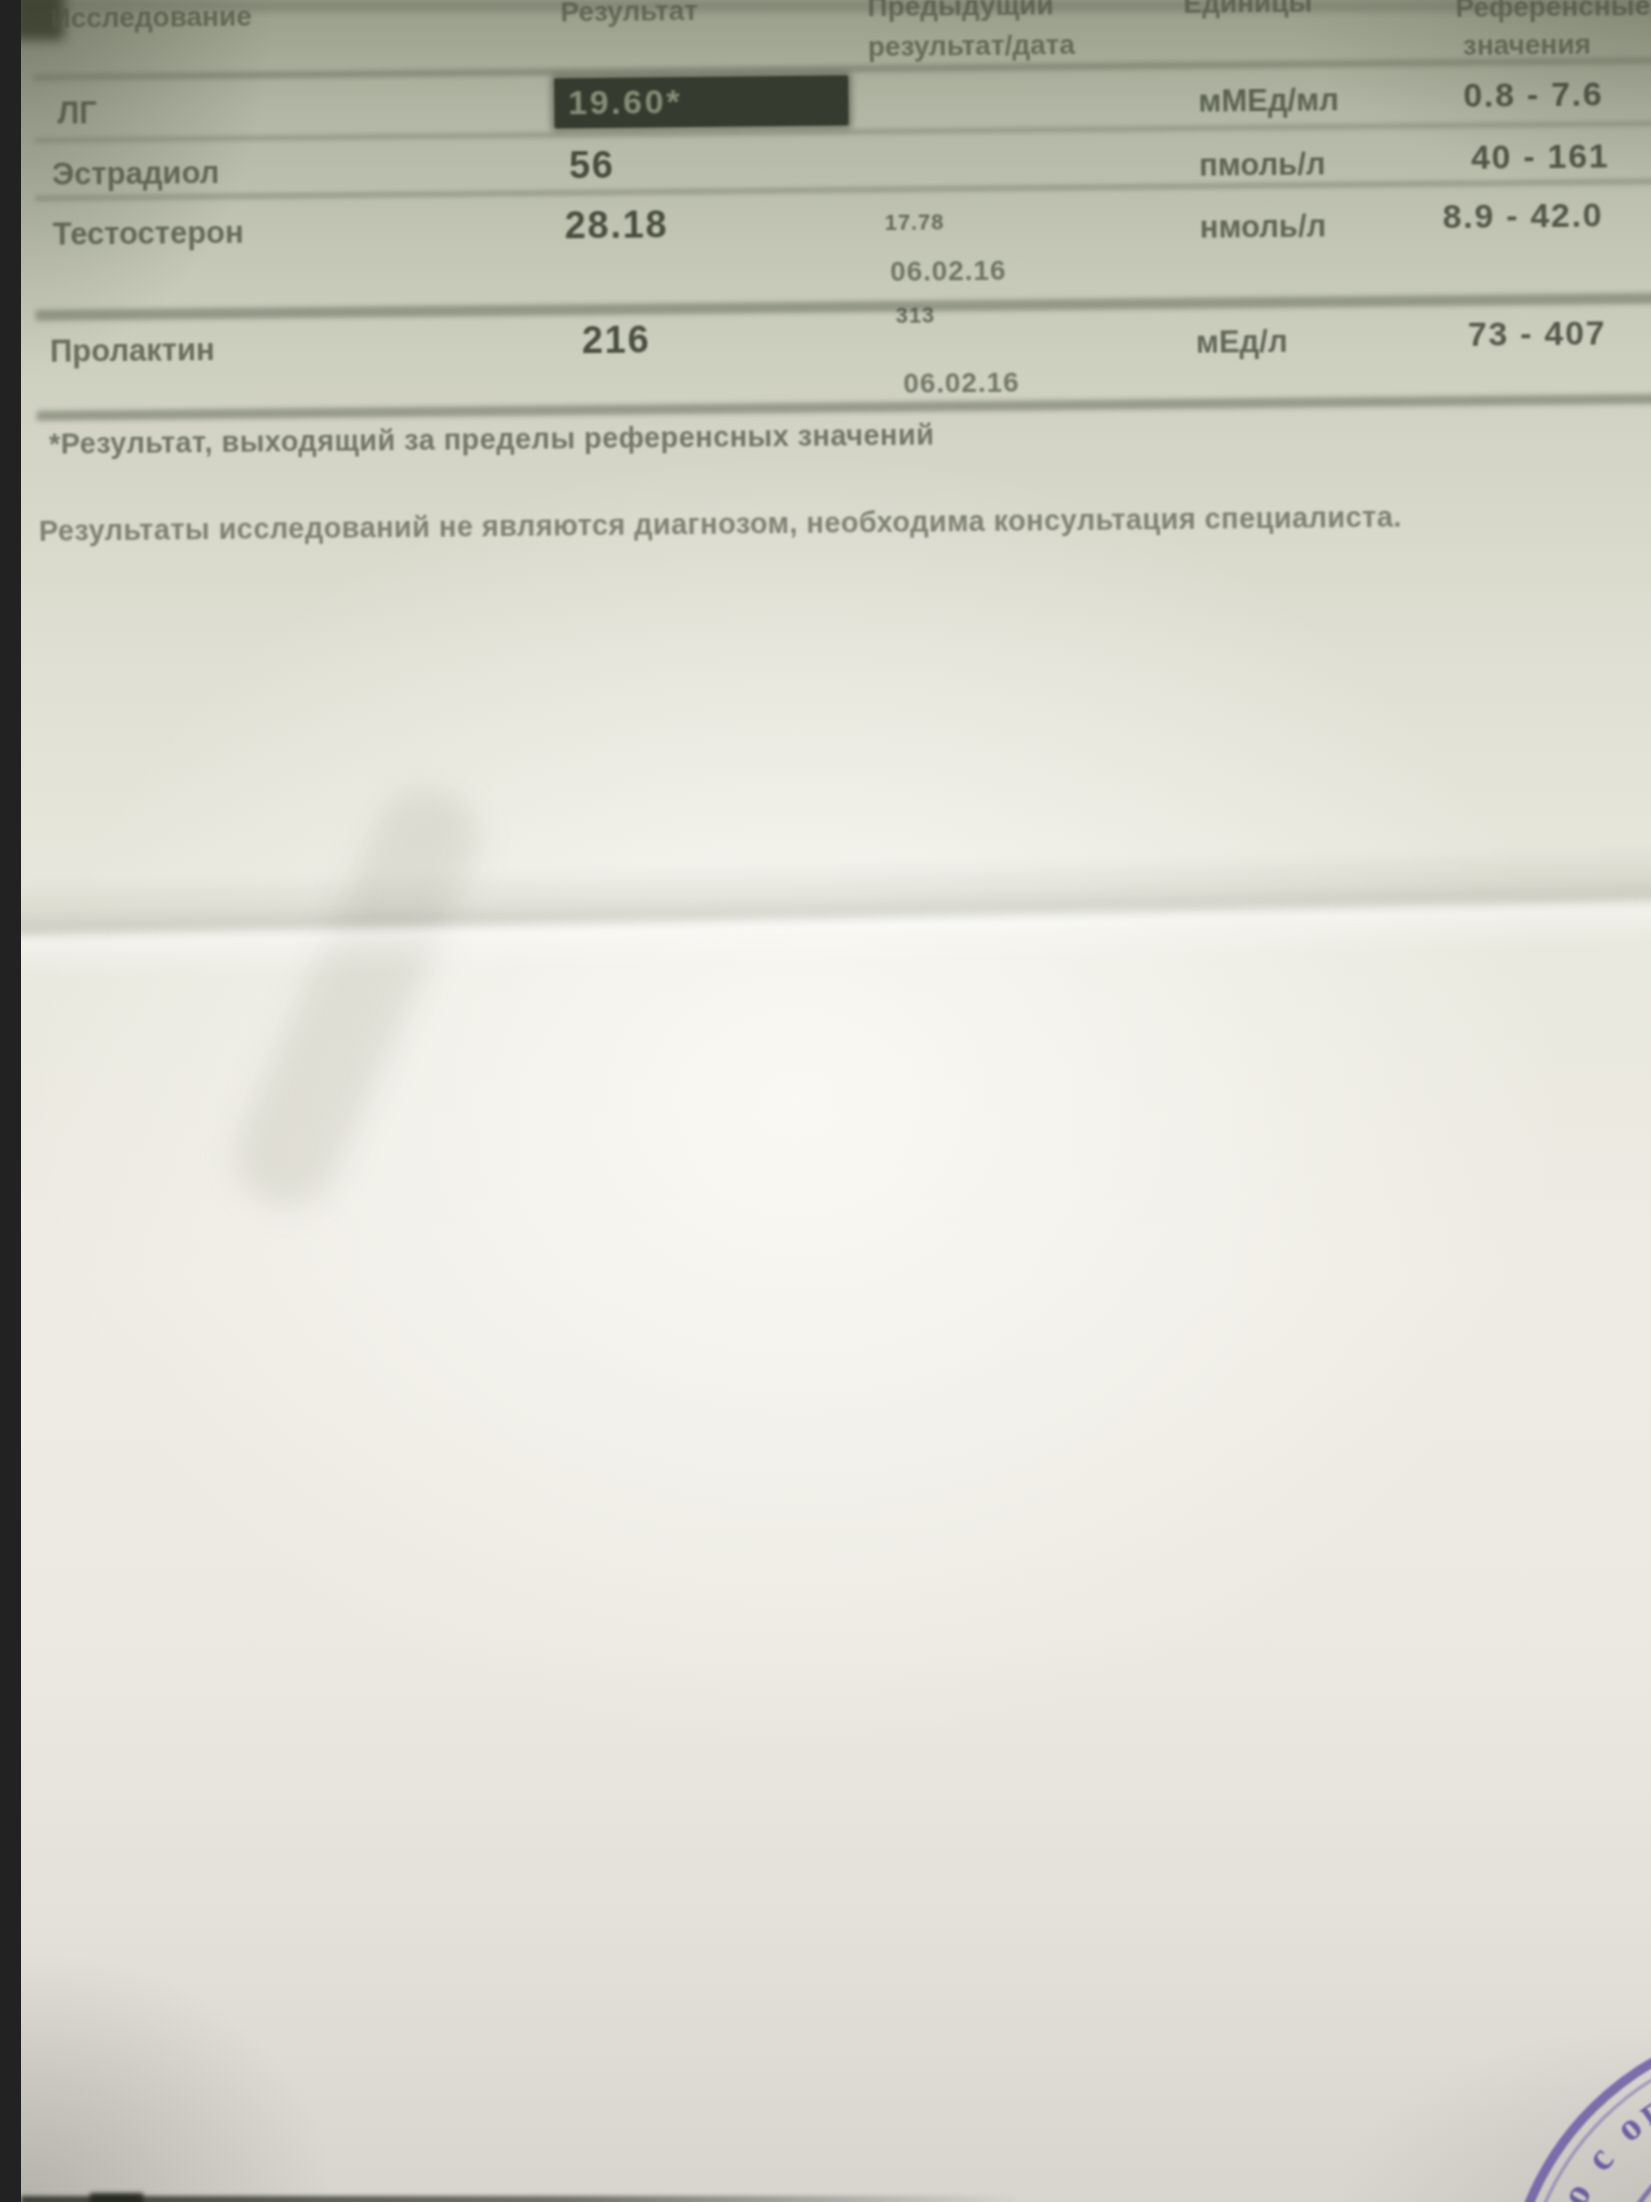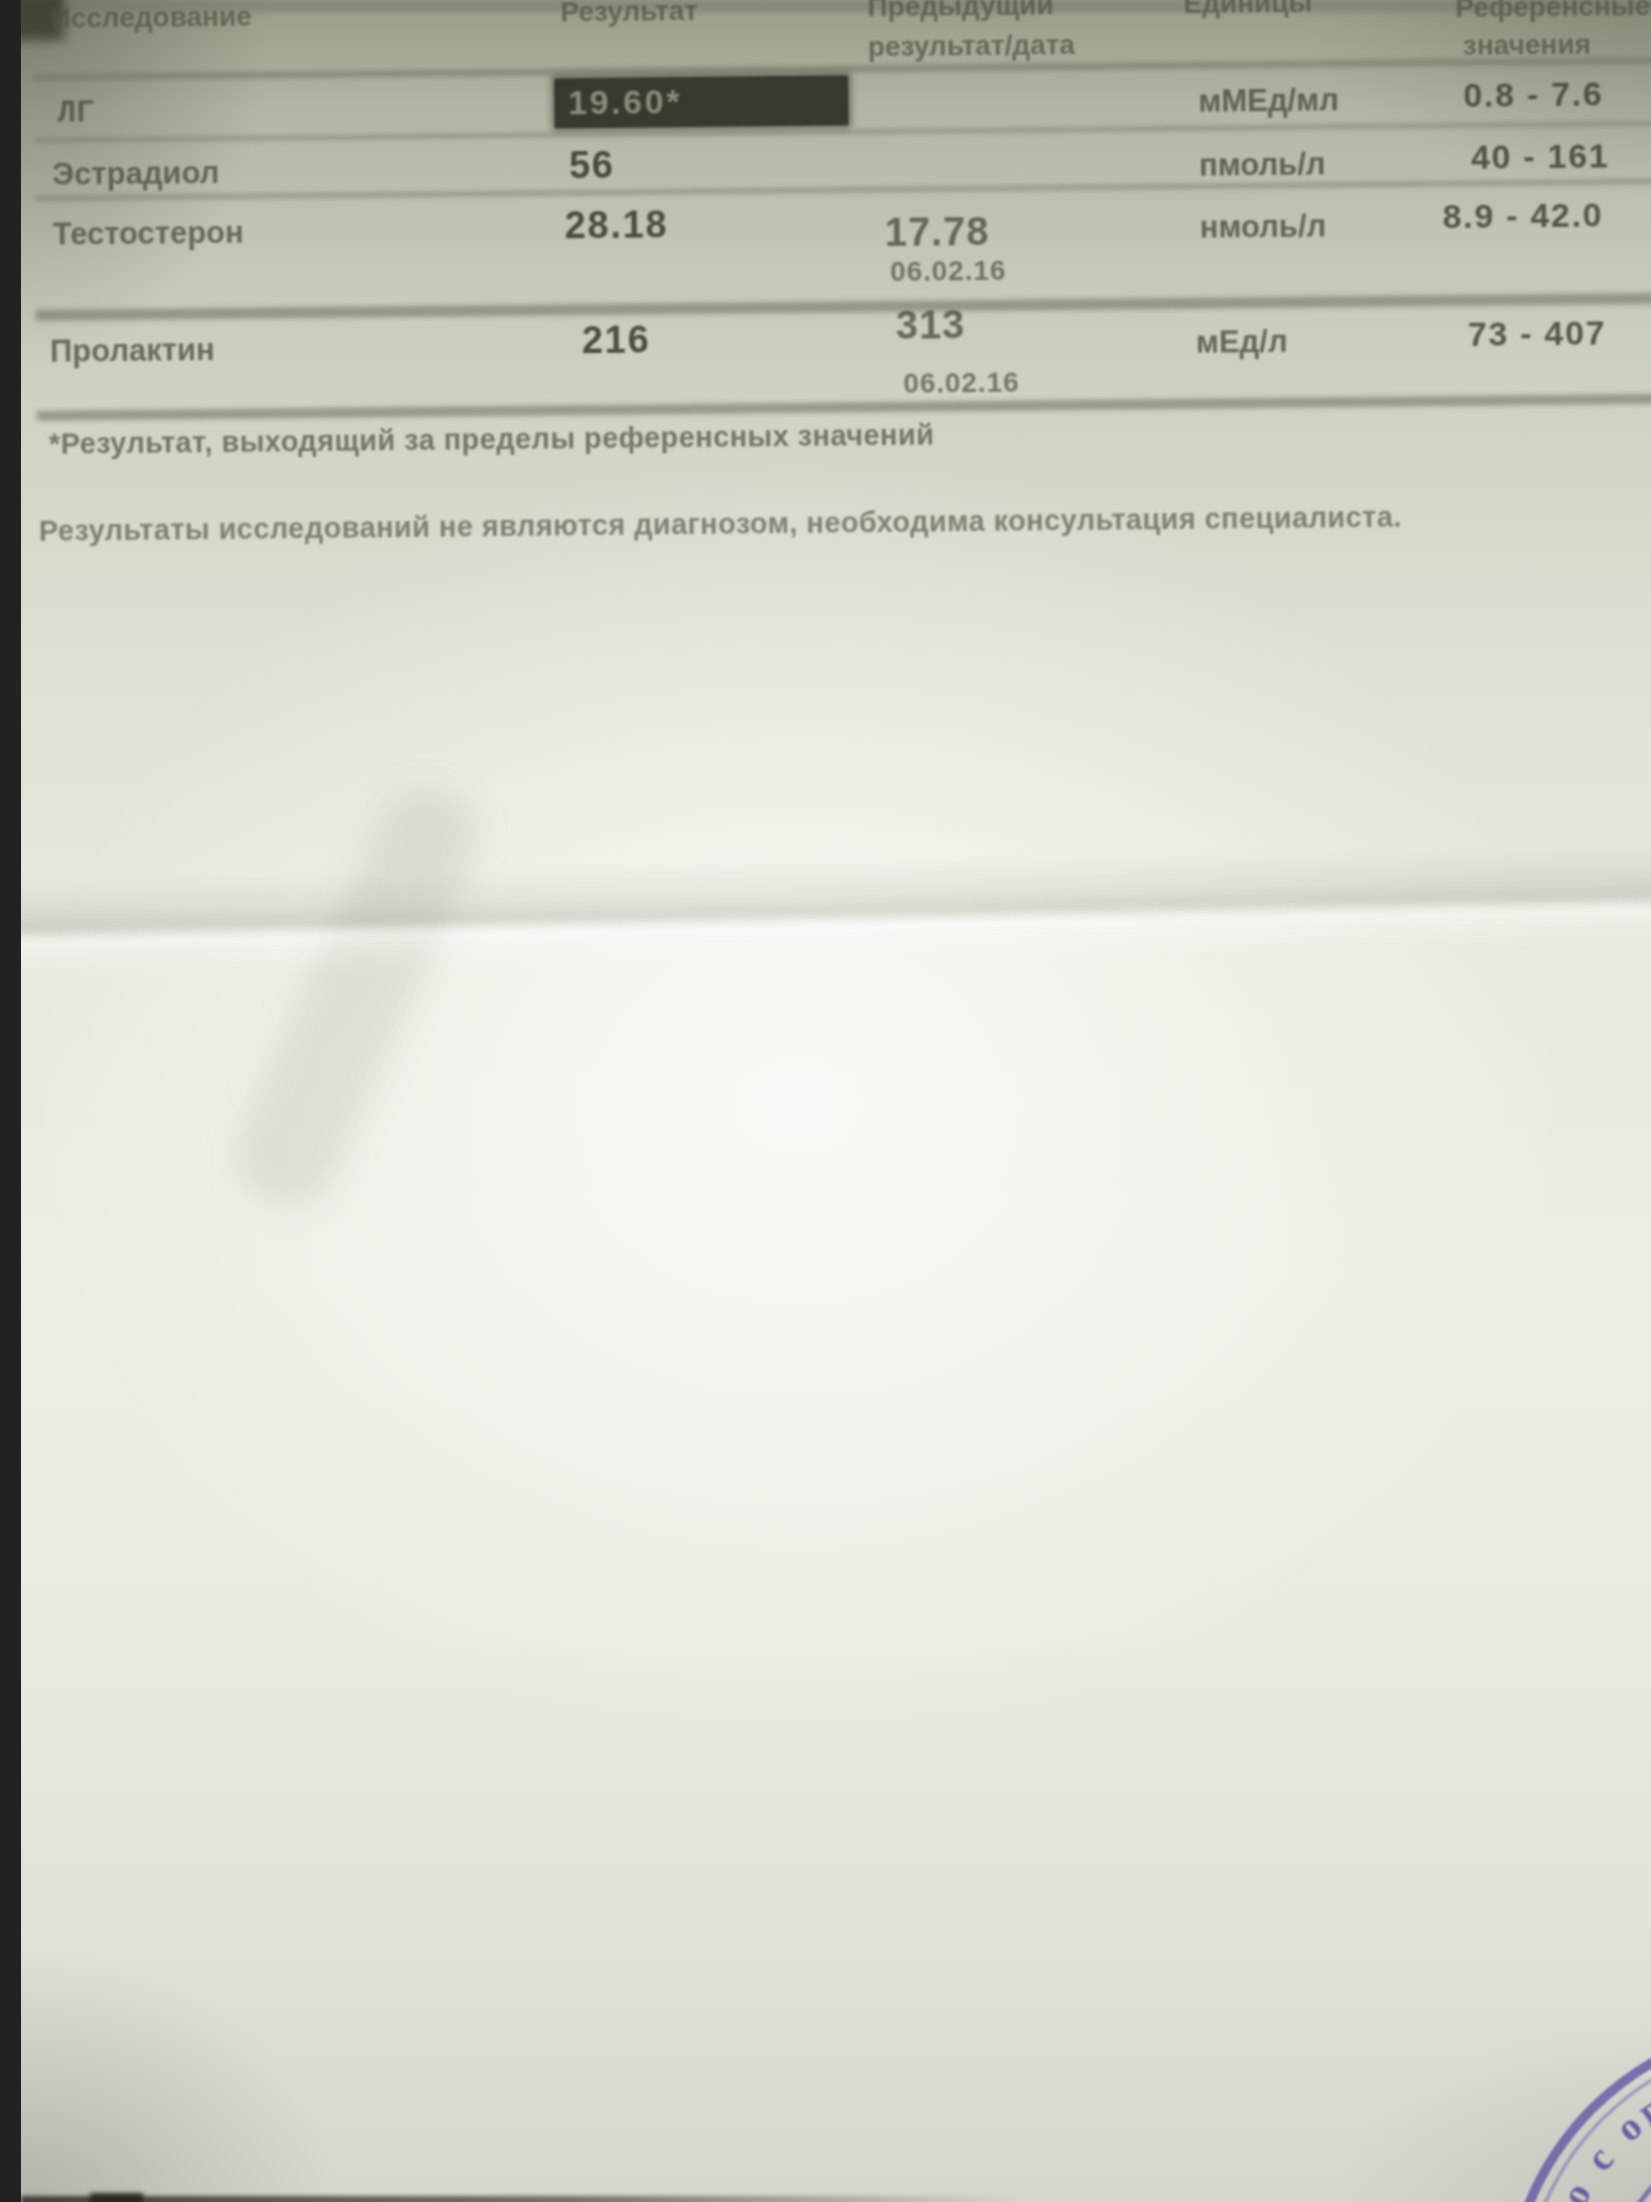--- a/index.html
+++ b/index.html
@@ -15,21 +15,21 @@
       linear-gradient(180deg,#989d89 0%,#b2b6a4 5%,#c5c8b7 12%,#d3d4c5 20%,#dfdfd3 30%,#e9e8de 42%,#edebe3 58%,#ebe9e1 74%,#e2e0d8 88%,#d7d5ce 100%);
     margin-left: 21px;
   }
   .tilt{position:absolute;left:0;top:0;width:1652px;height:654px;
     transform:rotate(-0.6deg);transform-origin:0 69px;
     filter:blur(0.9px);}
   .cell{position:absolute;white-space:nowrap;color:rgba(64,70,55,.82);}
   .hdr{font-size:28px;font-weight:700;color:rgba(78,83,66,.72);}
   .lbl{font-size:31px;font-weight:700;color:rgba(66,72,56,.72);}
   .num{font-size:38px;font-weight:700;color:rgba(52,57,44,.85);letter-spacing:1.7px;}
-  .prev{font-size:40px;font-weight:600;color:rgba(62,68,53,.72);letter-spacing:0.9px;}
+  .prev{font-size:22px;font-weight:600;color:rgba(62,68,53,.72);letter-spacing:0.9px;}
   .date{font-size:28px;font-weight:600;color:rgba(70,76,60,.68);letter-spacing:0.9px;}
   .unit{font-size:31px;font-weight:600;color:rgba(66,72,56,.76);}
   .ref{font-size:34px;font-weight:600;color:rgba(56,61,48,.80);letter-spacing:1.7px;}
   .rule{position:absolute;left:12px;width:1640px;background:#6e7363;border-radius:2.6px;}
   .hibox{position:absolute;left:533px;top:84px;width:294px;height:50px;background:#363b2f;
     box-shadow:0 0 6px 2.6px rgba(54,59,47,.55);border-radius:1.7px;}
   .hibox span{position:absolute;left:13.8px;top:5.2px;font-size:34px;font-weight:700;
     color:rgba(156,164,140,.78);letter-spacing:2.6px;}
   .note1{font-size:29px;font-weight:700;color:rgba(82,86,70,.74);letter-spacing:0.4px;}
   .note2{font-size:29px;font-weight:600;color:rgba(88,92,76,.70);letter-spacing:0.4px;}
@@ -62,21 +62,21 @@
     <div class="cell hdr" style="left:30px;top:3.4px;">Исследование</div>
     <div class="cell hdr" style="left:540px;top:1.7px;">Результат</div>
     <div class="cell hdr" style="left:847px;top:0px;">Предыдущий</div>
     <div class="cell hdr" style="left:847px;top:40px;">результат/дата</div>
     <div class="cell hdr" style="left:1163px;top:0px;">Единицы</div>
     <div class="cell hdr" style="left:1435px;top:6.9px;">Референсные</div>
     <div class="cell hdr" style="left:1442px;top:45px;">значения</div>
 
     <div class="rule" style="top:74px;height:6.9px;opacity:.55;filter:blur(2.2px);"></div>
 
-    <div class="cell lbl" style="left:36px;top:96px;font-family:Liberation Mono, monospace;">ЛГ</div>
+    <div class="cell lbl" style="left:36px;top:96px;">ЛГ</div>
     <div class="hibox">
       <span>19.60*</span>
     </div>
     <div class="cell unit" style="left:1177px;top:96px;">мМЕд/мл</div>
     <div class="cell ref" style="left:1442px;top:91px;">0.8 - 7.6</div>
 
     <div class="rule" style="top:138px;height:5.2px;opacity:.45;filter:blur(2.2px);"></div>
 
     <div class="cell lbl" style="left:30px;top:157px;">Эстрадиол</div>
     <div class="cell num" style="left:547px;top:150px;">56</div>

